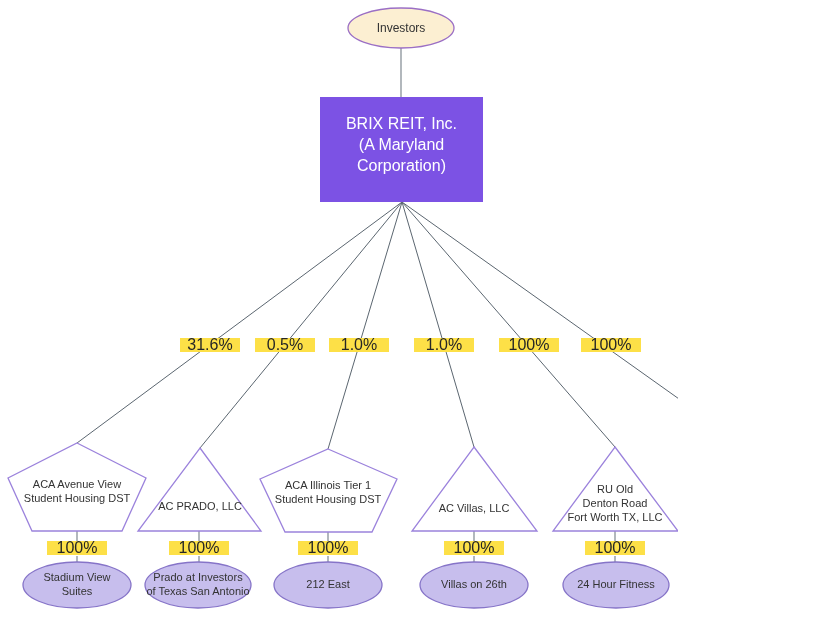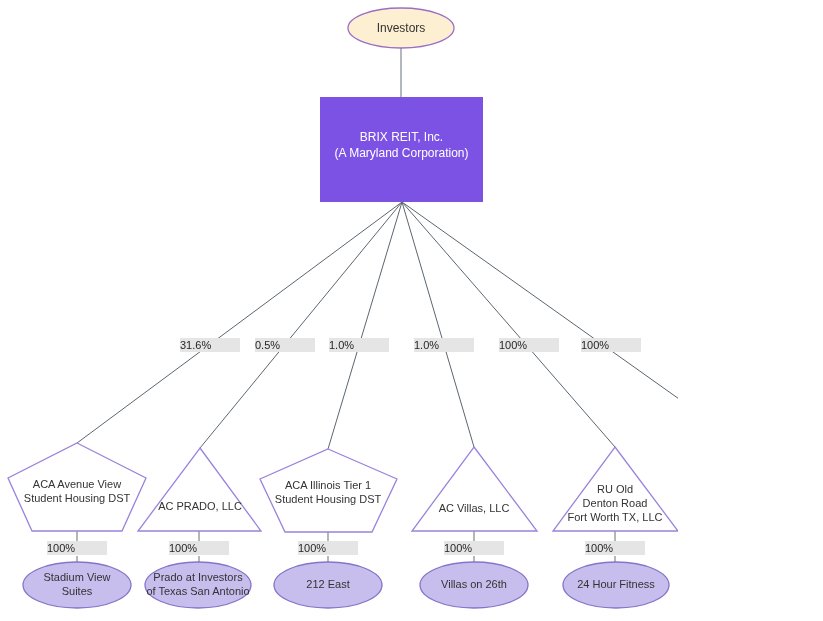--- a/index.html
+++ b/index.html
@@ -7,27 +7,27 @@
     position:relative;width:678px;height:621px;background:#ffffff;
     font-family:"Liberation Sans", sans-serif;color:#333;overflow:hidden;
   }
   #stage svg{position:absolute;left:0;top:0;}
   .lbl{
     position:absolute;display:flex;align-items:center;justify-content:center;
     text-align:center;white-space:pre-line;font-size:11px;line-height:1.27;
     color:#333;pointer-events:none;
   }
   .pct{
-    position:absolute;width:60px;height:14px;line-height:14px;
-    font-size:11px;color:#262626;background:#e5e5e5;pointer-events:none;
+    position:absolute;width:60px;height:14px;line-height:14px;text-align:center;
+    font-size:16px;color:#262626;background:#fde047;pointer-events:none;
   }
   .company-lbl{
     position:absolute;left:320px;top:97px;width:163px;height:105px;
     display:flex;align-items:center;justify-content:center;text-align:center;
-    white-space:pre-line;font-size:12px;line-height:1.3;color:#ffffff;
+    white-space:pre-line;font-size:16px;line-height:1.3;color:#ffffff;
     padding-bottom:8px;box-sizing:border-box;pointer-events:none;
   }
   .investors-lbl{left:341px;top:9px;width:120px;height:39px;font-size:12px;}
 </style>
 </head>
 <body>
 
 <div id="stage">
 
   <svg width="823" height="621" viewBox="0 0 823 621">

